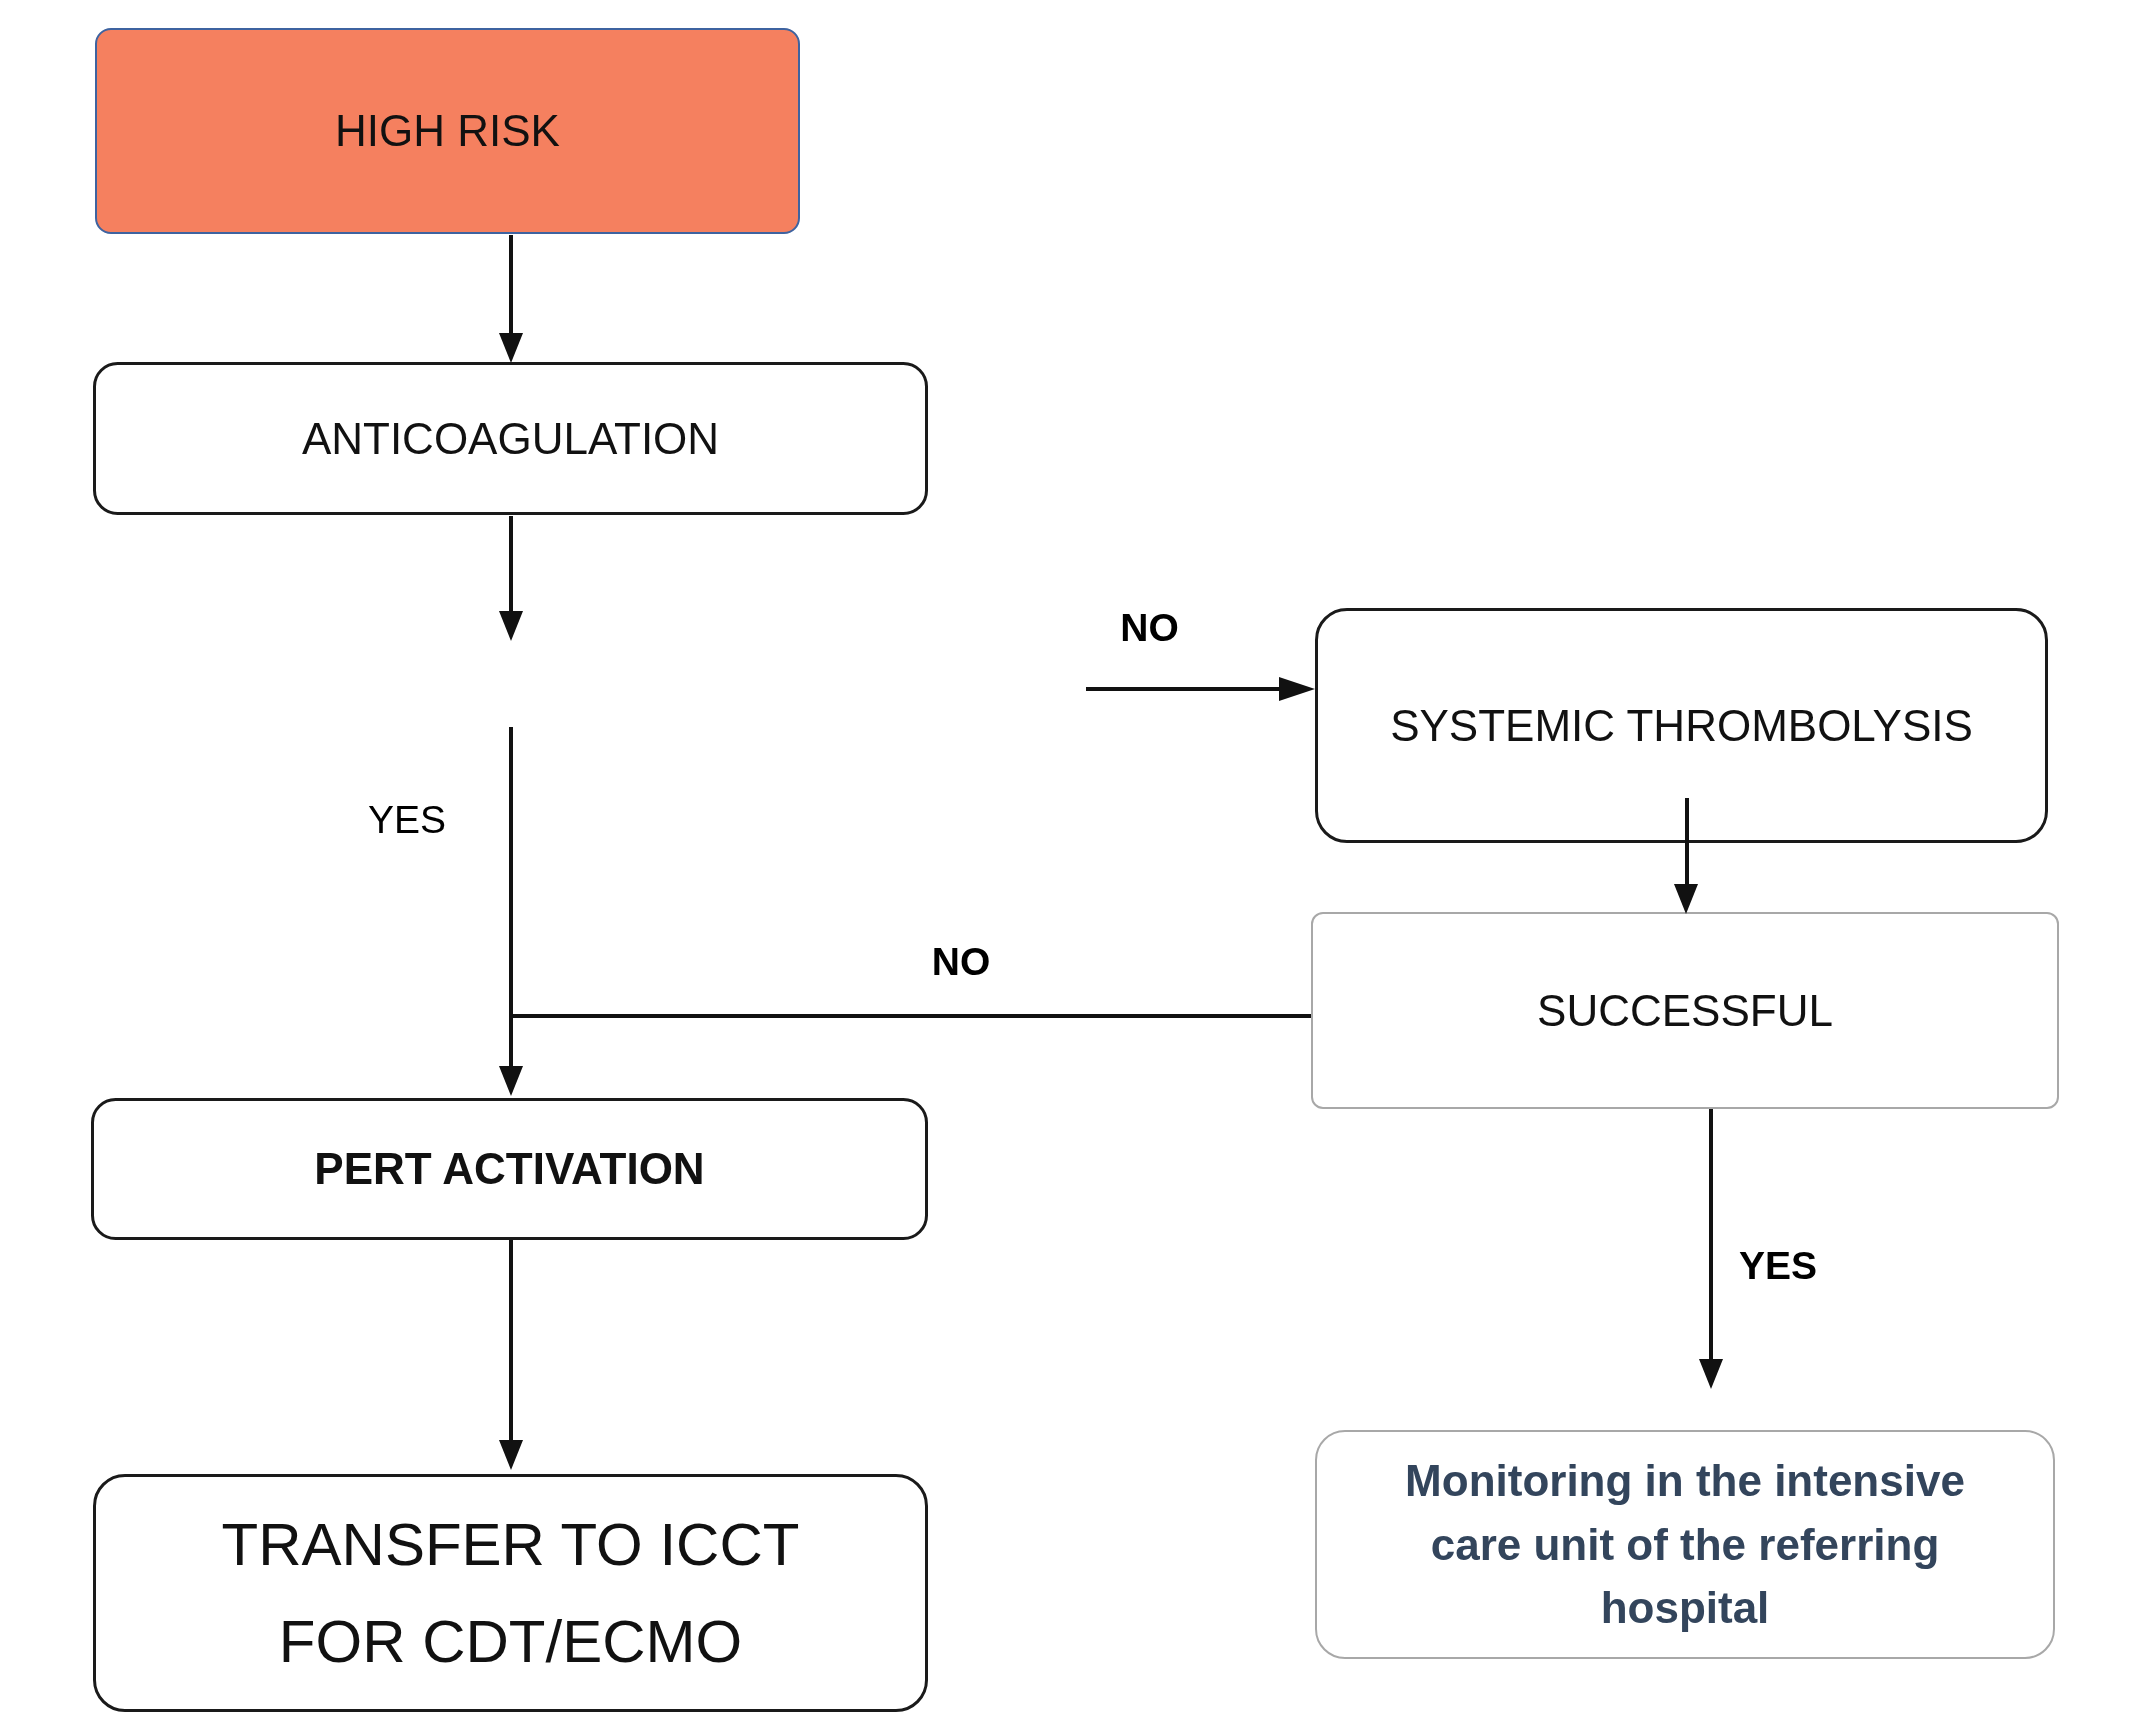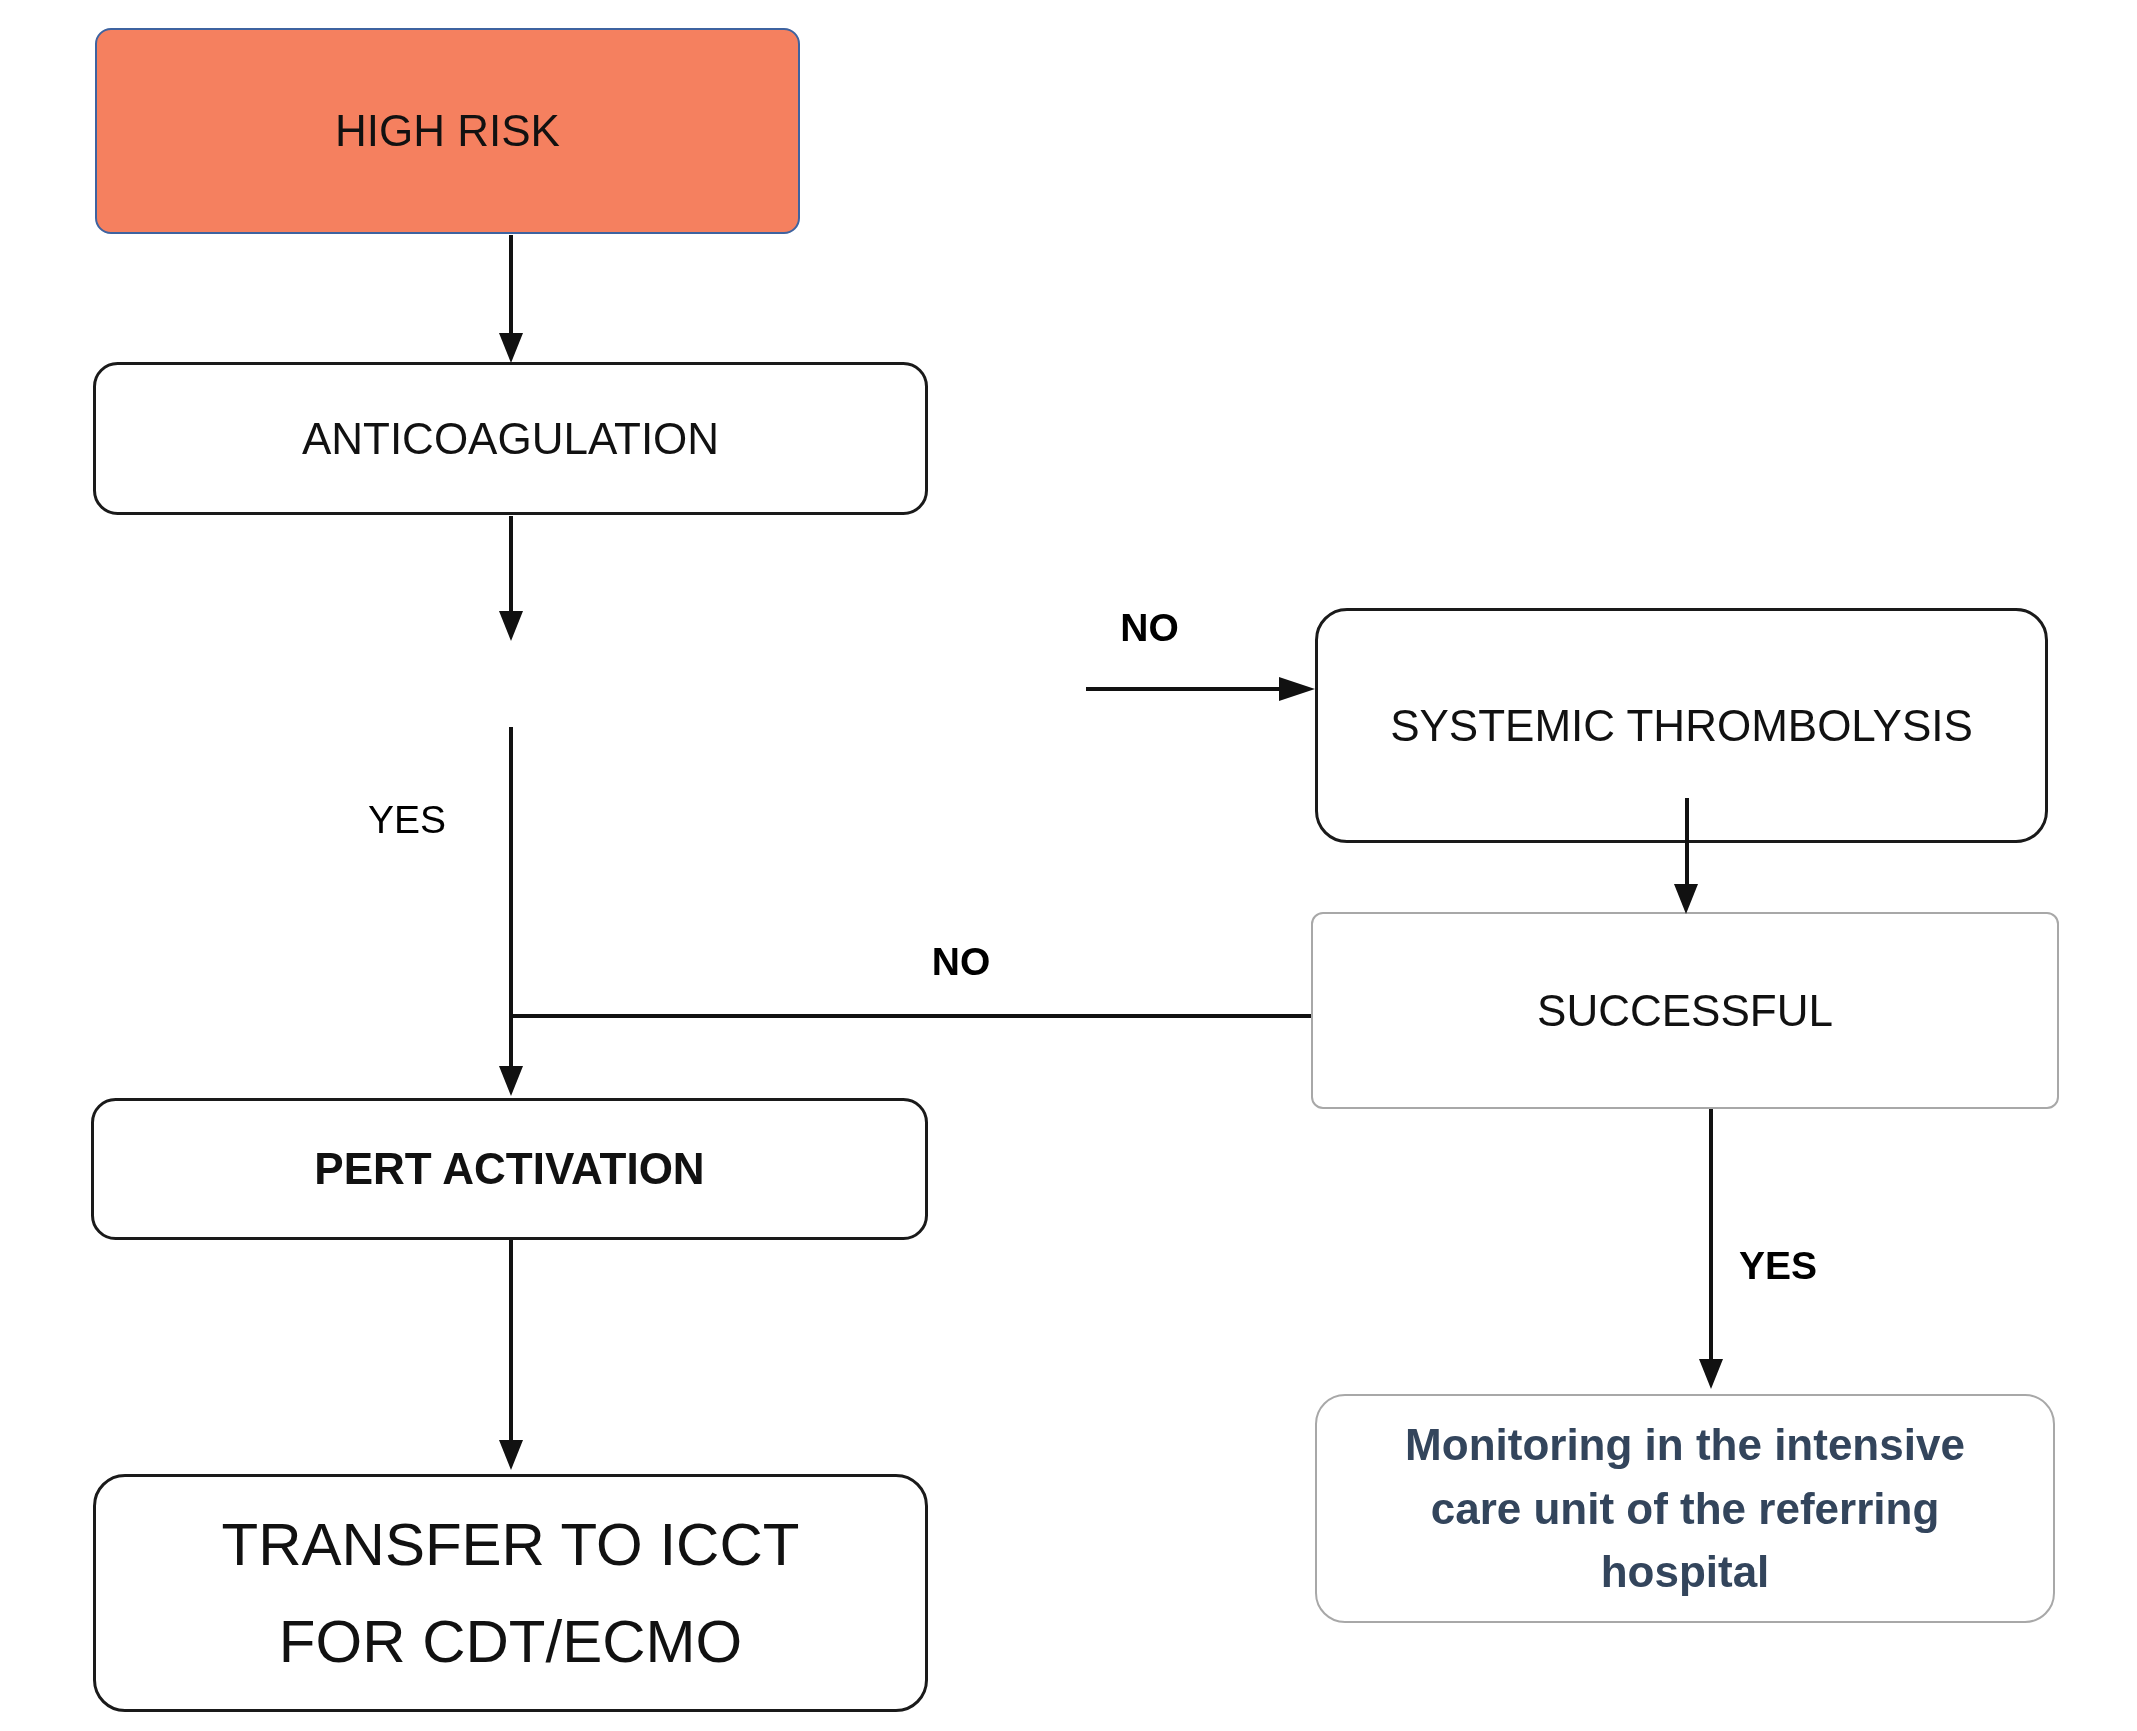--- a/index.html
+++ b/index.html
@@ -62,21 +62,21 @@
   }
   .node-transfer {
     left: 93px; top: 1474px; width: 835px; height: 238px;
     border: 3.8px solid #1A1A1A;
     border-radius: 32px;
     font-size: 60px;
     line-height: 1.62;
   }
   .node-transfer .lbl { max-width: 587px; }
   .node-monitoring {
-    left: 1315px; top: 1394px; width: 740px; height: 229px;
+    left: 1315px; top: 1430px; width: 740px; height: 229px;
     border: 2.8px solid #A8A8A8;
     border-radius: 30px;
     font-size: 44px;
     font-weight: bold;
     color: #33455C;
     line-height: 1.45;
   }
   .node-monitoring .lbl { max-width: 662px; }
 
   .question {

